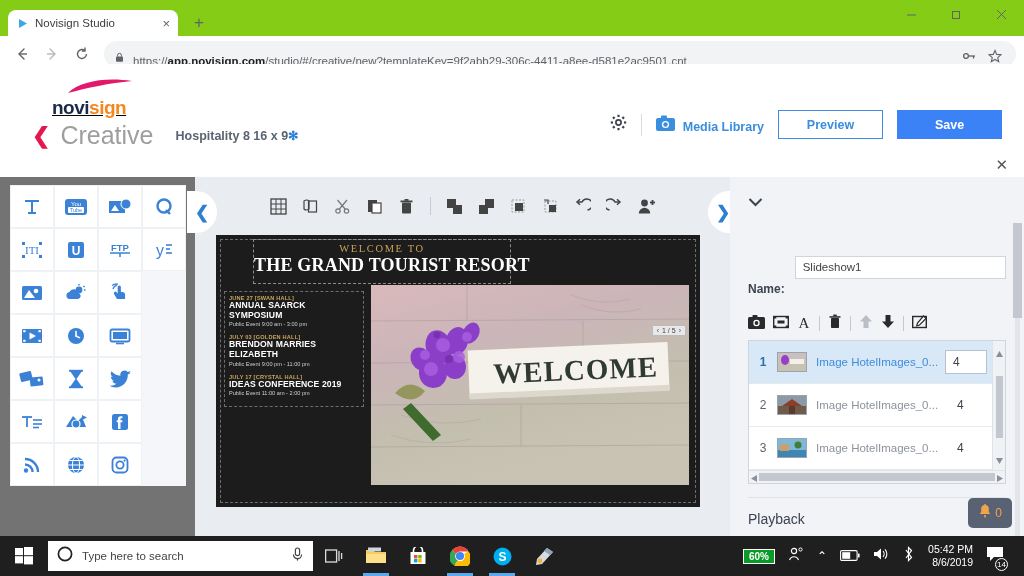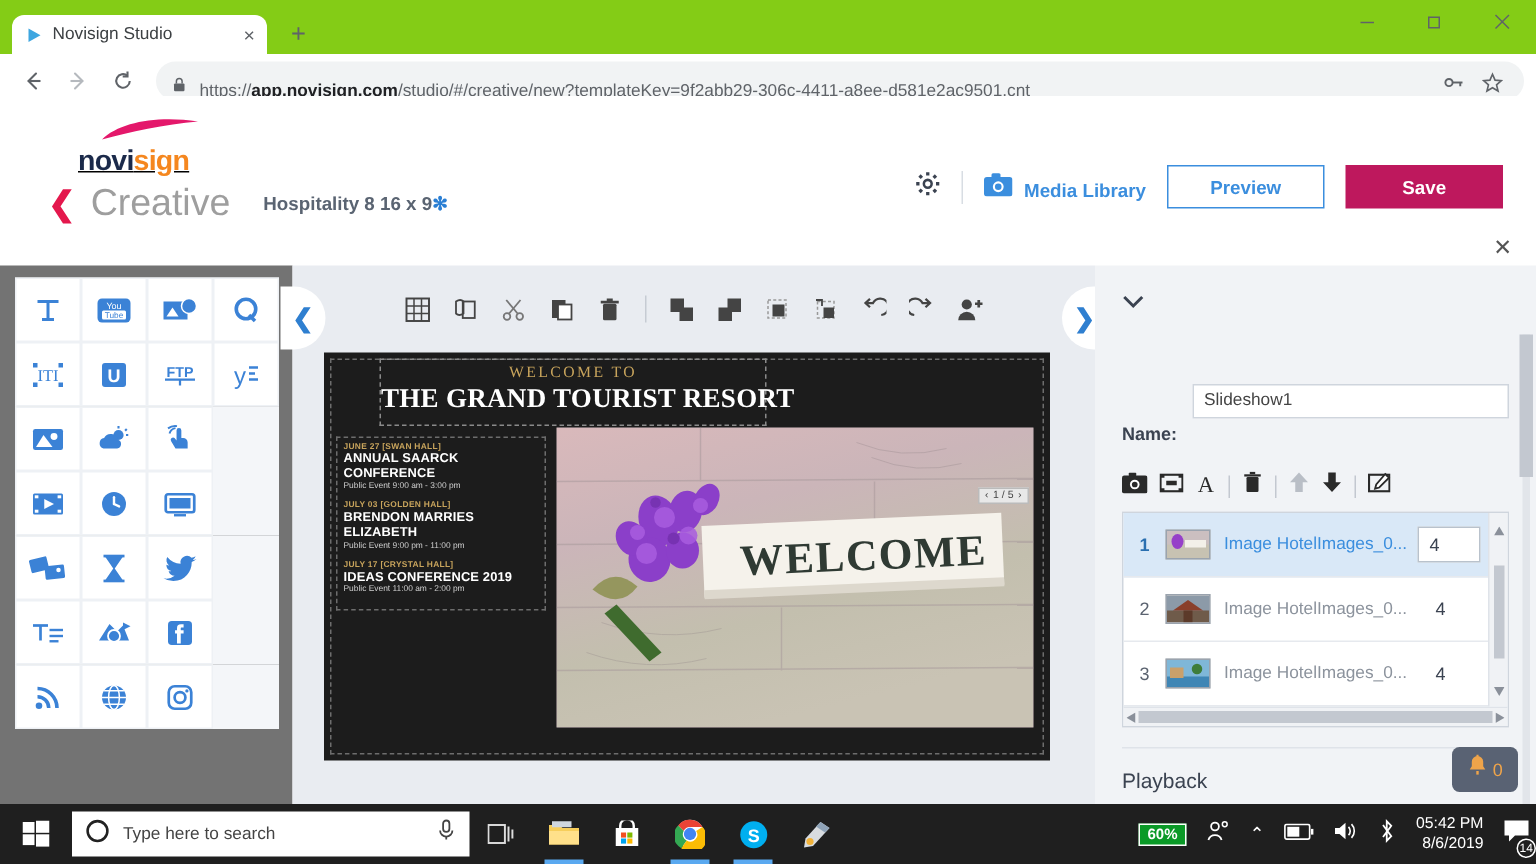--- a/index.html
+++ b/index.html
@@ -36,21 +36,21 @@
   .creative-row { position:absolute; left:32px; top:57px; display:flex; align-items:center; gap:10px; }
   .back-chev { color:#e4184d; font-size:22px; font-weight:bold; line-height:1; }
   .creative-title { font-size:25px; color:#9e9e9e; font-weight:300; }
   .doc-name { font-size:12.5px; color:#5a6472; font-weight:bold; margin-left:12px; }
   .doc-star { color:#2a7fd4; }
   .hdr-right { position:absolute; right:22px; top:46px; display:flex; align-items:center; gap:14px; }
   .hdr-divider { width:1px; height:22px; background:#d8dde3; }
   .media-lib { display:flex; align-items:flex-end; gap:8px; color:#3b8ede; font-size:12.5px; font-weight:bold; }
   .btn-preview { width:105px; height:29px; border:1px solid #3b8ede; color:#3b8ede; font-size:12.5px;
                  background:#fff; display:flex; align-items:center; justify-content:center; font-weight:bold; }
-  .btn-save { width:105px; height:29px; background:#be185d; color:#fff; font-size:12.5px; font-weight:bold;
+  .btn-save { width:105px; height:29px; background:#3b82f6; color:#fff; font-size:12.5px; font-weight:bold;
               display:flex; align-items:center; justify-content:center; }
   .app-close { position:absolute; right:16px; top:92px; color:#555; font-size:15px; }
 
   
   .body-row { position:absolute; top:113px; left:0; right:0; bottom:0; display:flex; }
   .widgets { width:195px; background:#737373; padding:8px 0 0 10px; }
   .wgrid { display:flex; flex-wrap:wrap; width:176px; }
   .wcell { width:44px; height:43px; display:flex; align-items:center; justify-content:center;
            background:#fff; border:1px solid #eef1f5; color:#3b82d6; }
   .wcell.empty { background:#f4f6f9; border-color:transparent; }
@@ -120,21 +120,21 @@
 
   
   .taskbar { position:absolute; left:0; right:0; bottom:0; height:40px; background:#1f1f1f; display:flex;
              align-items:center; }
   .start { width:48px; height:40px; display:flex; align-items:center; justify-content:center; }
   .tsearch { width:265px; height:30px; background:#fff; display:flex; align-items:center; gap:9px;
              padding:0 9px; }
   .tsearch-txt { font-size:11.5px; color:#444; flex:1; }
   .tb-ico { width:42px; height:40px; display:flex; align-items:center; justify-content:center; position:relative;}
   .tb-ico.active::after { content:""; position:absolute; bottom:0; left:8px; right:8px; height:3px; background:#5aa9f0; }
-  .tray { margin-left:auto; display:flex; align-items:center; gap:13px; padding-right:4px; color:#fff; }
+  .tray { margin-left:auto; display:flex; align-items:center; gap:13px; padding-right:20px; color:#fff; }
   .batt-badge { background:#0a9a27; color:#fff; font-size:10px; font-weight:bold; padding:1px 5px;
                 border:1px solid #fff; position:relative; }
   .clock { text-align:right; font-size:10.5px; color:#fff; line-height:1.25; }
   .tray-n { position:relative; }
   .tray-badge { position:absolute; right:-4px; bottom:-5px; background:#1f1f1f; color:#fff; font-size:8px;
                 border:1px solid #fff; border-radius:50%; width:13px; height:13px; display:flex;
                 align-items:center; justify-content:center; }
 </style>
 </head>
 <body>
@@ -569,21 +569,21 @@
         <div class="stage-inner"></div>
 
         <div class="title-box">
           <div class="welcome-to">WELCOME TO</div>
           <div class="resort">THE GRAND TOURIST RESORT</div>
         </div>
 
         <div class="events">
           <div class="ev">
             <div class="ev-when">JUNE 27 [SWAN HALL]</div>
-            <div class="ev-name">ANNUAL SAARCK CONFERENCE</div>
+            <div class="ev-name">ANNUAL SAARCK SYMPOSIUM</div>
             <div class="ev-sub">Public Event 9:00 am - 3:00 pm</div>
           </div>
           <div class="ev">
             <div class="ev-when">JULY 03 [GOLDEN HALL]</div>
             <div class="ev-name">BRENDON MARRIES ELIZABETH</div>
             <div class="ev-sub">Public Event 9:00 pm - 11:00 pm</div>
           </div>
           <div class="ev">
             <div class="ev-when">JULY 17 [CRYSTAL HALL]</div>
             <div class="ev-name">IDEAS CONFERENCE 2019</div>

